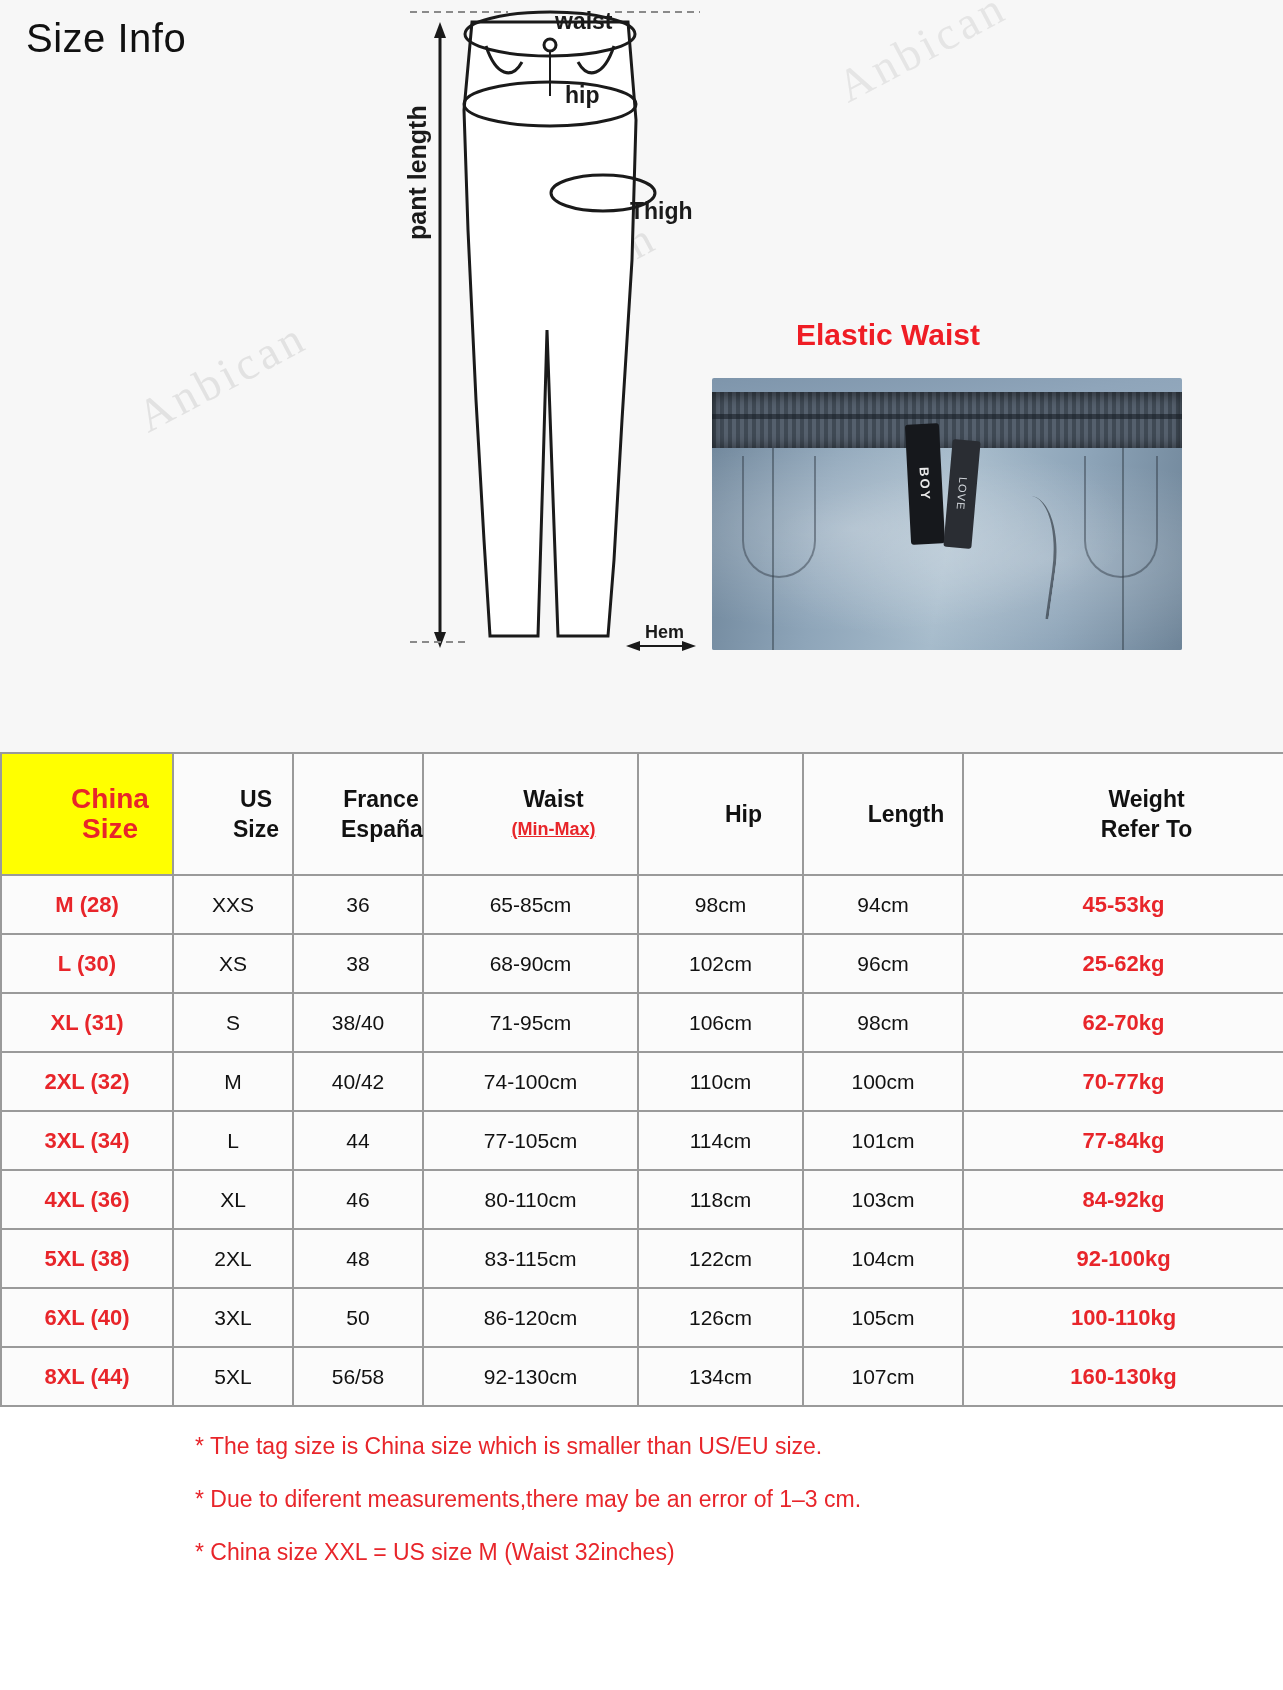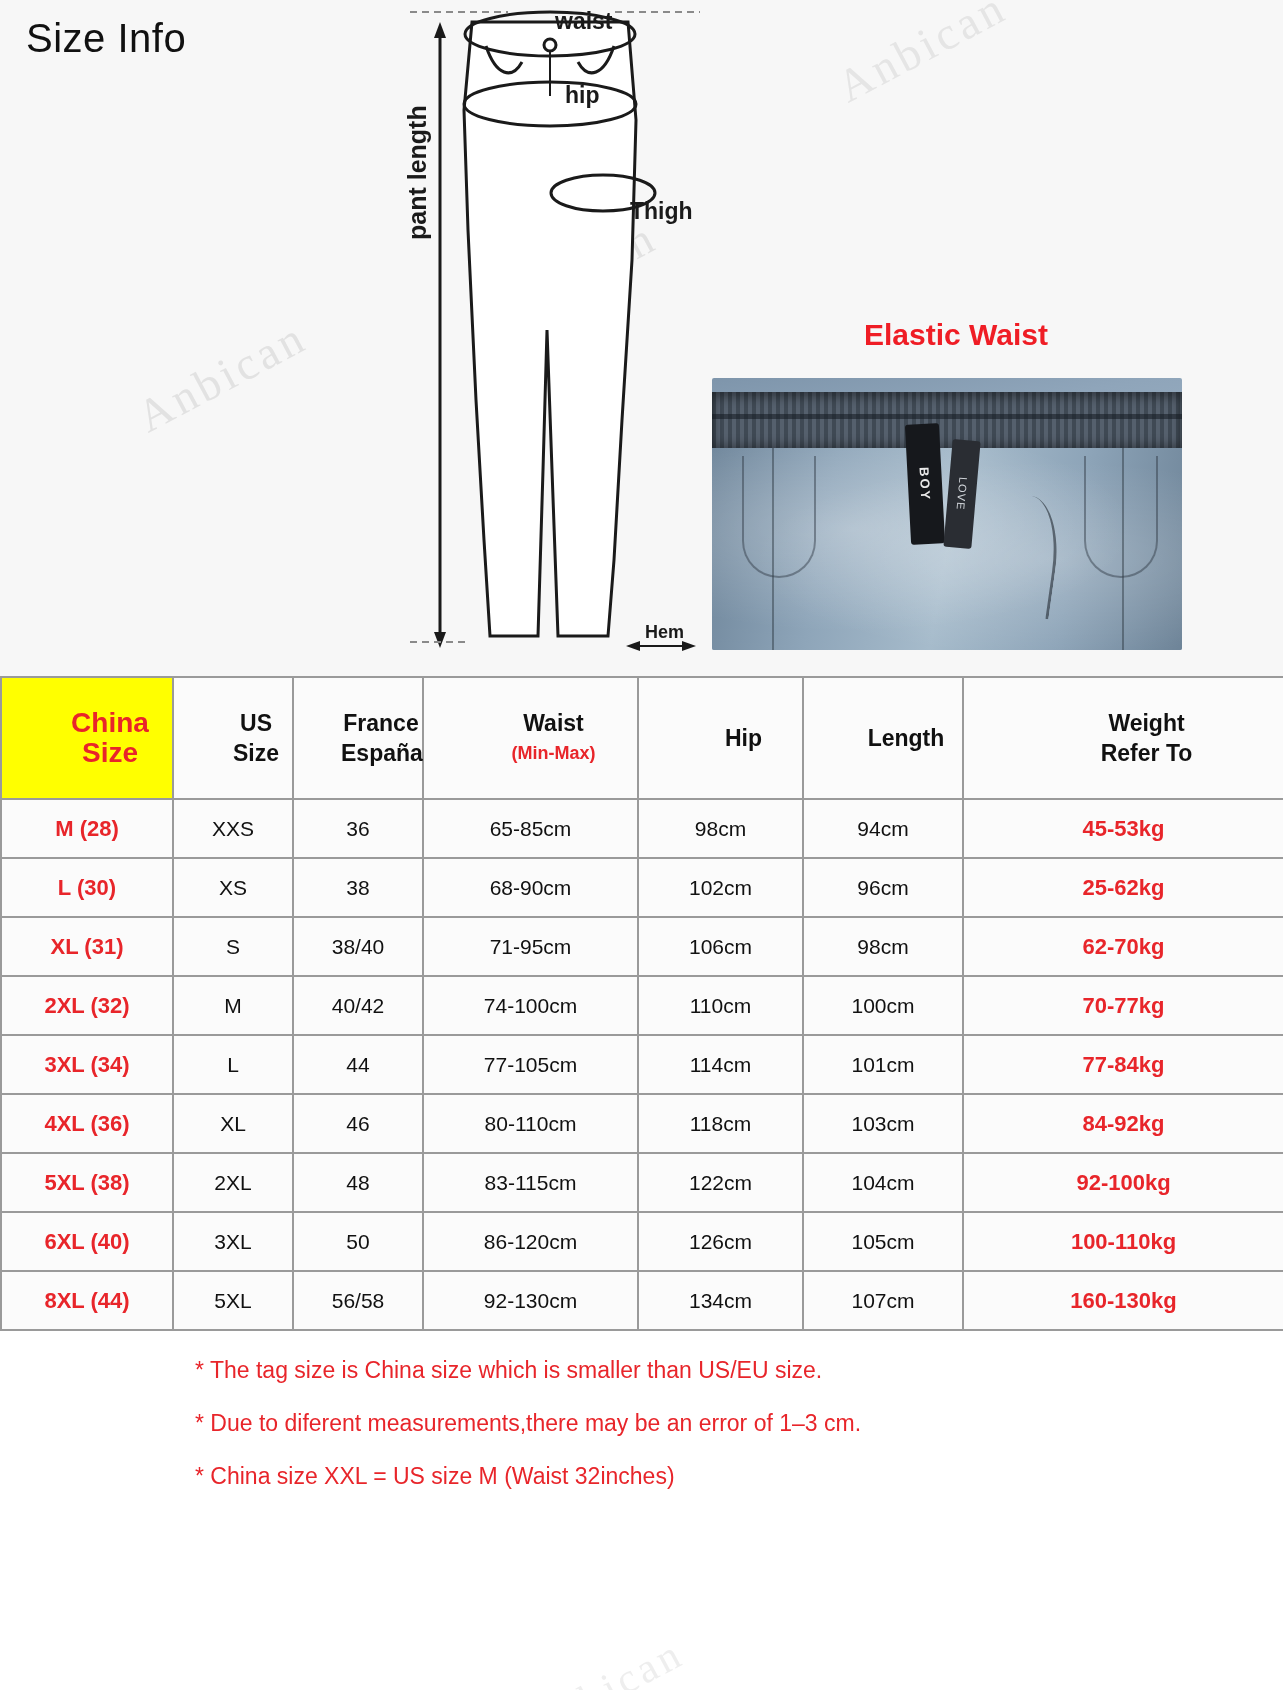--- a/index.html
+++ b/index.html
@@ -11,21 +11,21 @@
     width: 1283px;
     height: 1690px;
     position: relative;
     font-family: "Liberation Sans", sans-serif;
     overflow: hidden;
   }
 
   
   #top {
     position: relative;
-    height: 676px;
+    height: 752px;
     background: #f7f7f7;
     overflow: hidden;
   }
   #page-title {
     position: absolute;
     left: 26px;
     top: 16px;
     font-size: 40px;
     color: #111;
     letter-spacing: 0.5px;
@@ -81,21 +81,21 @@
     left: 3px; top: 240px;
     transform: rotate(-90deg);
     transform-origin: left top;
     font-size: 25px;
     white-space: nowrap;
   }
 
   
   #elastic-title {
     position: absolute;
-    left: 864px;
+    left: 796px;
     top: 318px;
     font-size: 30px;
     font-weight: bold;
     color: #ef1d25;
   }
   #jeans-photo {
     position: absolute;
     left: 712px;
     top: 378px;
     width: 470px;
@@ -175,20 +175,21 @@
   #size-table thead th.china {
     background: #ffff00;
     color: #e8252a;
     font-size: 28px;
   }
   #size-table thead th .sub {
     display: block;
     color: #e8252a;
     font-size: 18px;
     font-weight: bold;
+    text-decoration: underline;
   }
   #size-table tbody td { height: 55px; }
   #size-table tbody td.china-col {
     color: #e8252a;
     font-weight: bold;
     font-size: 22px;
   }
   #size-table tbody td.weight-col {
     color: #e8252a;
     font-weight: bold;

